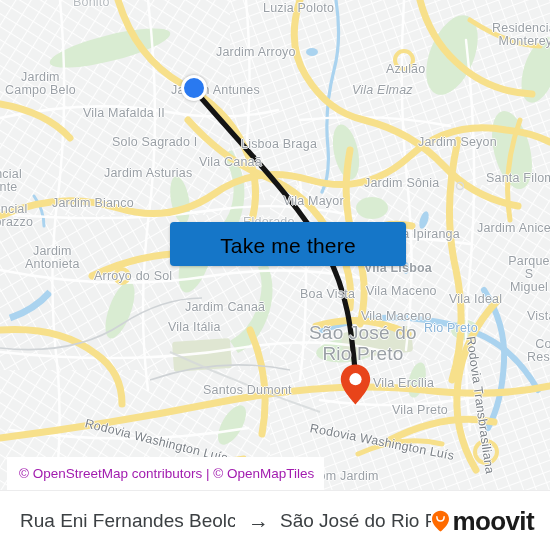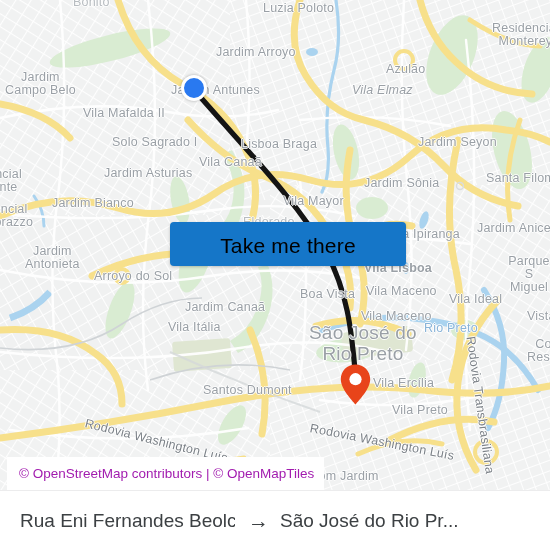--- a/index.html
+++ b/index.html
@@ -355,15 +355,24 @@
 
     <div id="attribution">
       <span>© OpenStreetMap contributors | © OpenMapTiles</span>
     </div>
   </div>
 
   <div id="bottom-bar">
     <span id="origin-label">Rua Eni Fernandes Beolchi, ...</span>
     <span id="route-arrow">→</span>
     <span id="destination-label">São José do Rio Pr...</span>
+    <div id="moovit-logo">
+      <span style="display:flex;">
+        <svg viewBox="0 0 24 28" width="19" height="22">
+          <path d="M12 0.8 C5.9 0.8 1.2 5.4 1.2 11.3 C1.2 18.6 10 25.6 12 27.4 C14 25.6 22.8 18.6 22.8 11.3 C22.8 5.4 18.1 0.8 12 0.8 Z" fill="#ff6b00"></path>
+          <path d="M7.4 8.6 C7.4 12.1 9.4 14.1 12 14.1 C14.6 14.1 16.6 12.1 16.6 8.6" fill="none" stroke="#ffffff" stroke-width="1.9" stroke-linecap="round"></path>
+        </svg>
+      </span>
+      <span id="moovit-wordmark">moovit</span>
+    </div>
   </div>
 
 </div>
 
 </body></html>

